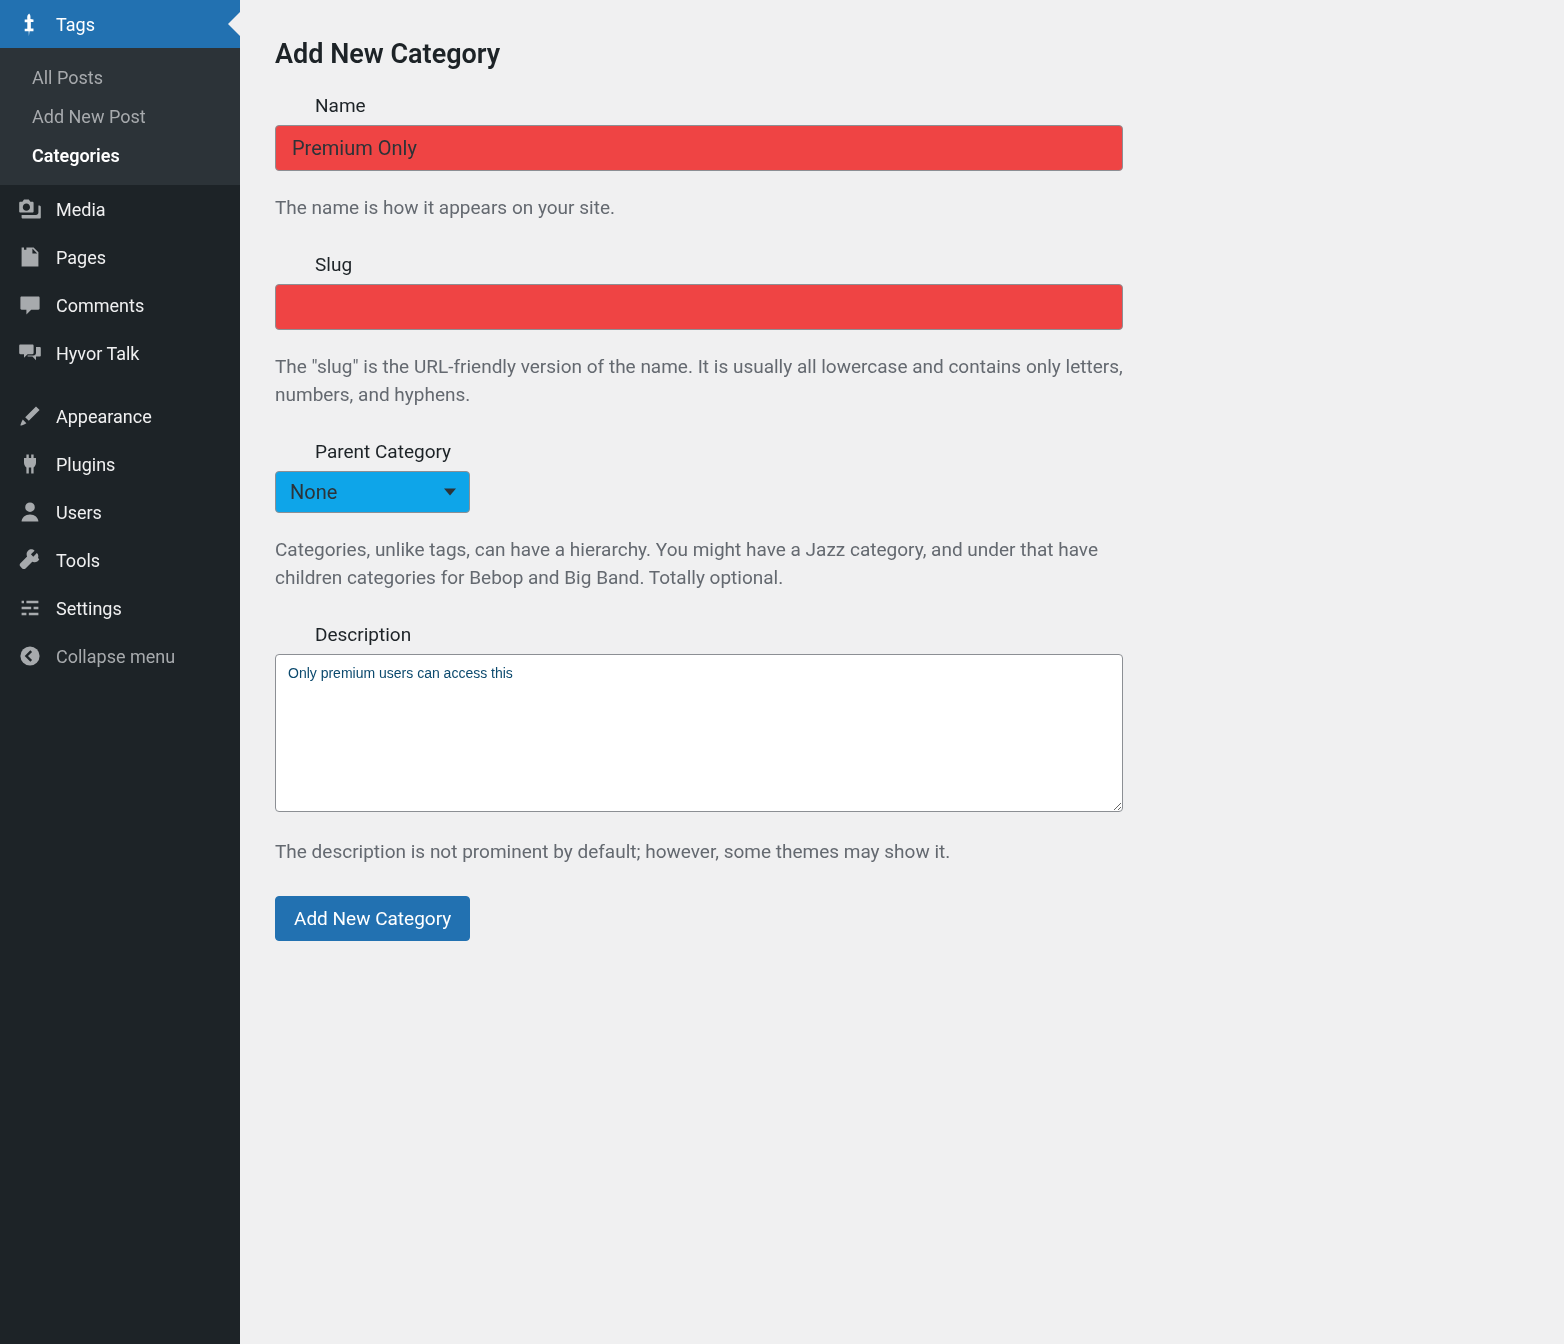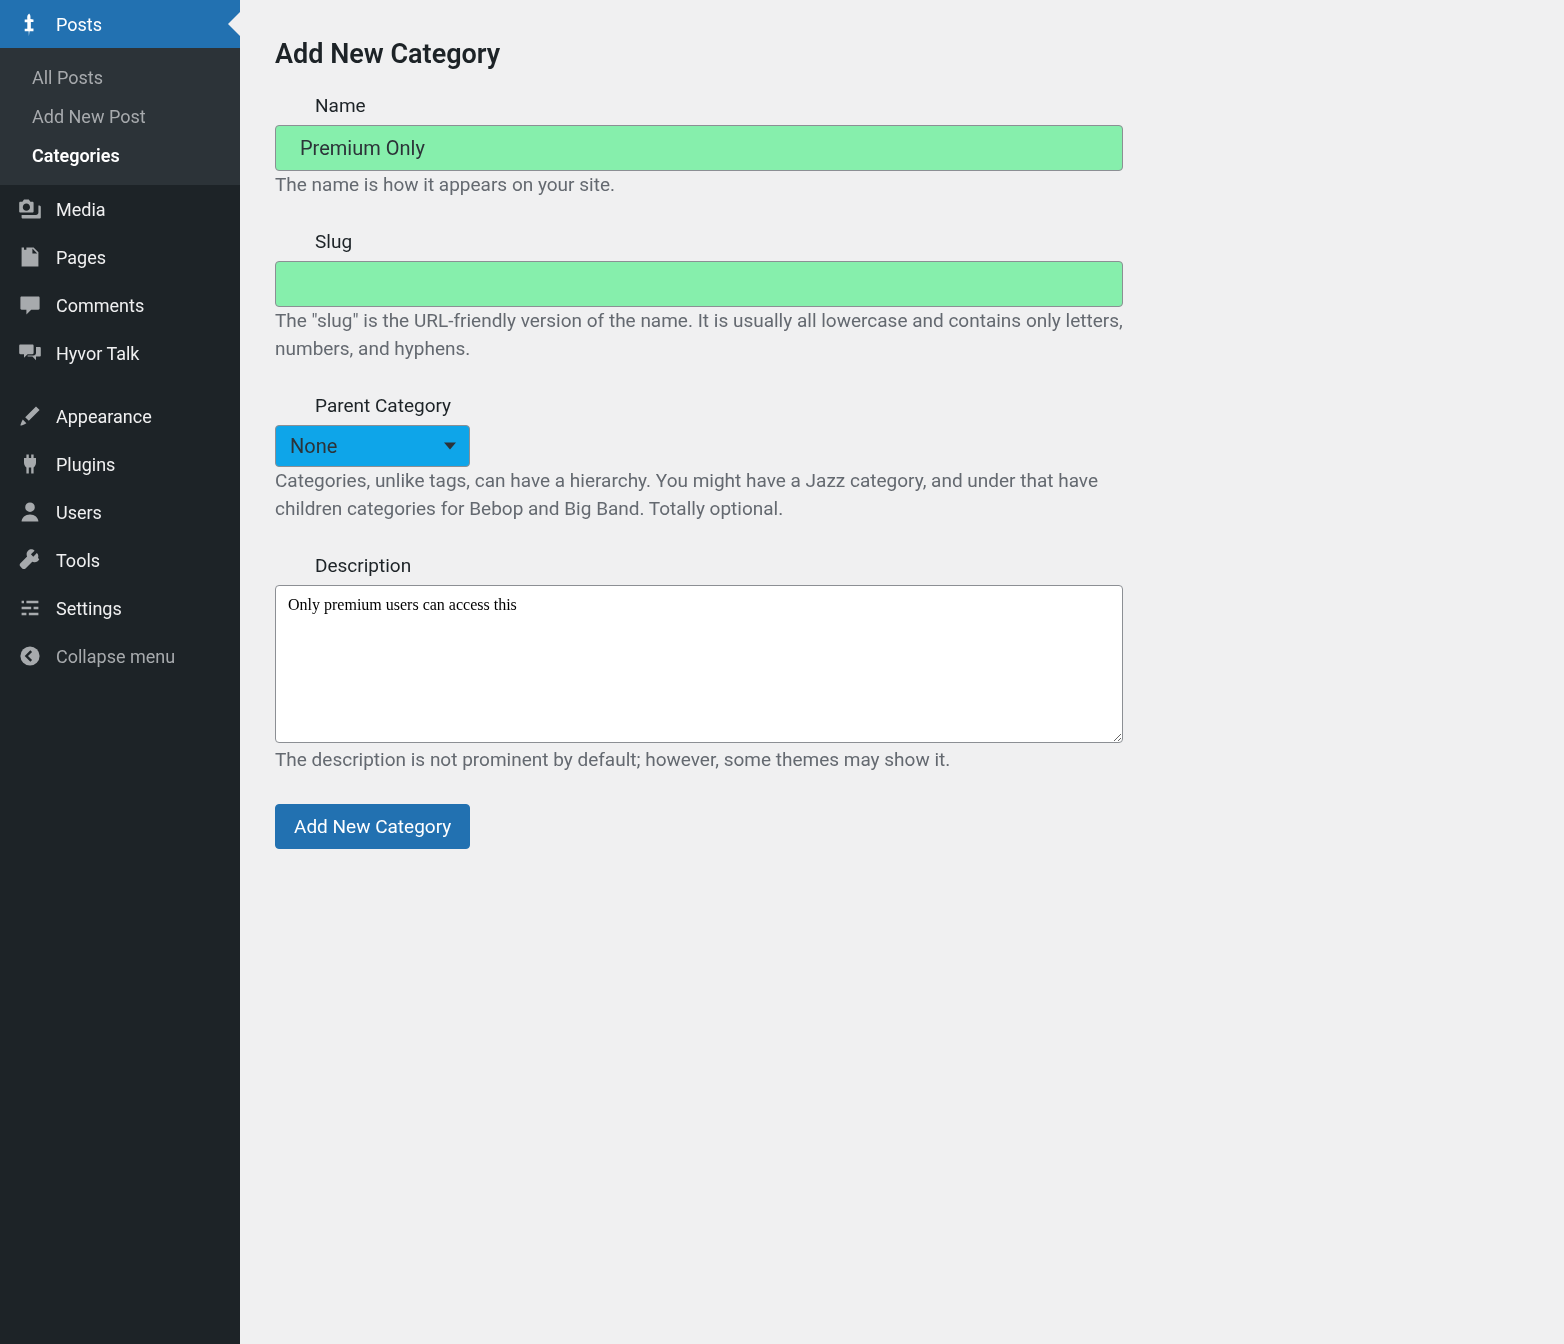--- a/index.html
+++ b/index.html
@@ -105,25 +105,25 @@
     .form-label {
       display: block;
       font-size: 19px;
       color: #1d2327;
       margin-bottom: 8px;
       margin-left: 40px;
     }
     .form-input {
       width: 100%;
       max-width: 848px;
-      padding: 10px 24px;
+      padding: 10px 16px;
       border: 1px solid #8c8f94;
       border-radius: 4px;
       font-size: 20px;
-      background: #86efac;
+      background: #ef4444;
       color: #2c3338;
       font-family: inherit;
     }
     .form-select {
       width: 195px;
       padding: 8px 34px 8px 14px;
       border: 1px solid #8c8f94;
       border-radius: 4px;
       font-size: 20px;
       background: #0ea5e9;
@@ -149,28 +149,28 @@
       border-top: 7px solid #2c3338;
       pointer-events: none;
     }
     .form-textarea {
       width: 100%;
       max-width: 848px;
       min-height: 158px;
       padding: 10px 12px;
       border: 1px solid #8c8f94;
       border-radius: 4px;
-      font-size: 16px;
+      font-size: 14px;
       background: #fff;
-      color: #000000;
+      color: #0c4a6e;
       resize: vertical;
-      font-family: Liberation Serif, serif;
+      font-family: Liberation Sans, sans-serif;
     }
     .form-help {
-      margin-top: 0;
+      margin-top: 23px;
       font-size: 19px;
       color: #646970;
       line-height: 1.5;
       max-width: 848px;
     }
     .submit-button {
       background: #2271b1;
       color: #fff;
       border: 1px solid #2271b1;
       padding: 10px 18px;
@@ -183,21 +183,21 @@
 </head>
 <body>
 
 <div class="sidebar">
   <div class="sidebar-item active">
     <span class="icon">
       <svg viewBox="0 0 20 20">
           <path d="M12.5 2c-1 0-1.8.4-2.4 1.1L9 4.3 7.6 2.9 6.2 4.3 7.6 5.7 4.1 9.2 2.7 7.8 1.3 9.2 2.7 10.6l.7.7L1 14l3-2.3.7.7 1.4 1.4 1.4-1.4L6.1 11l3.5-3.5 1.4 1.4 1.4-1.4L11 5.7l1.1-1.1c.7-.6 1.1-1.4 1.1-2.4 0-.1 0-.2-.1-.2-.2.1-.4 0-.6 0z" transform="rotate(-45 10 10) scale(1.1) translate(1,1)"></path>
         </svg>
     </span>
-    <span>Posts</span>
+    <span>Tags</span>
   </div>
 
   <div class="submenu">
     <div class="submenu-item">All Posts</div>
     <div class="submenu-item">Add New Post</div>
     <div class="submenu-item current">Categories</div>
   </div>
 
   <div class="sidebar-item">
     <span class="icon">

